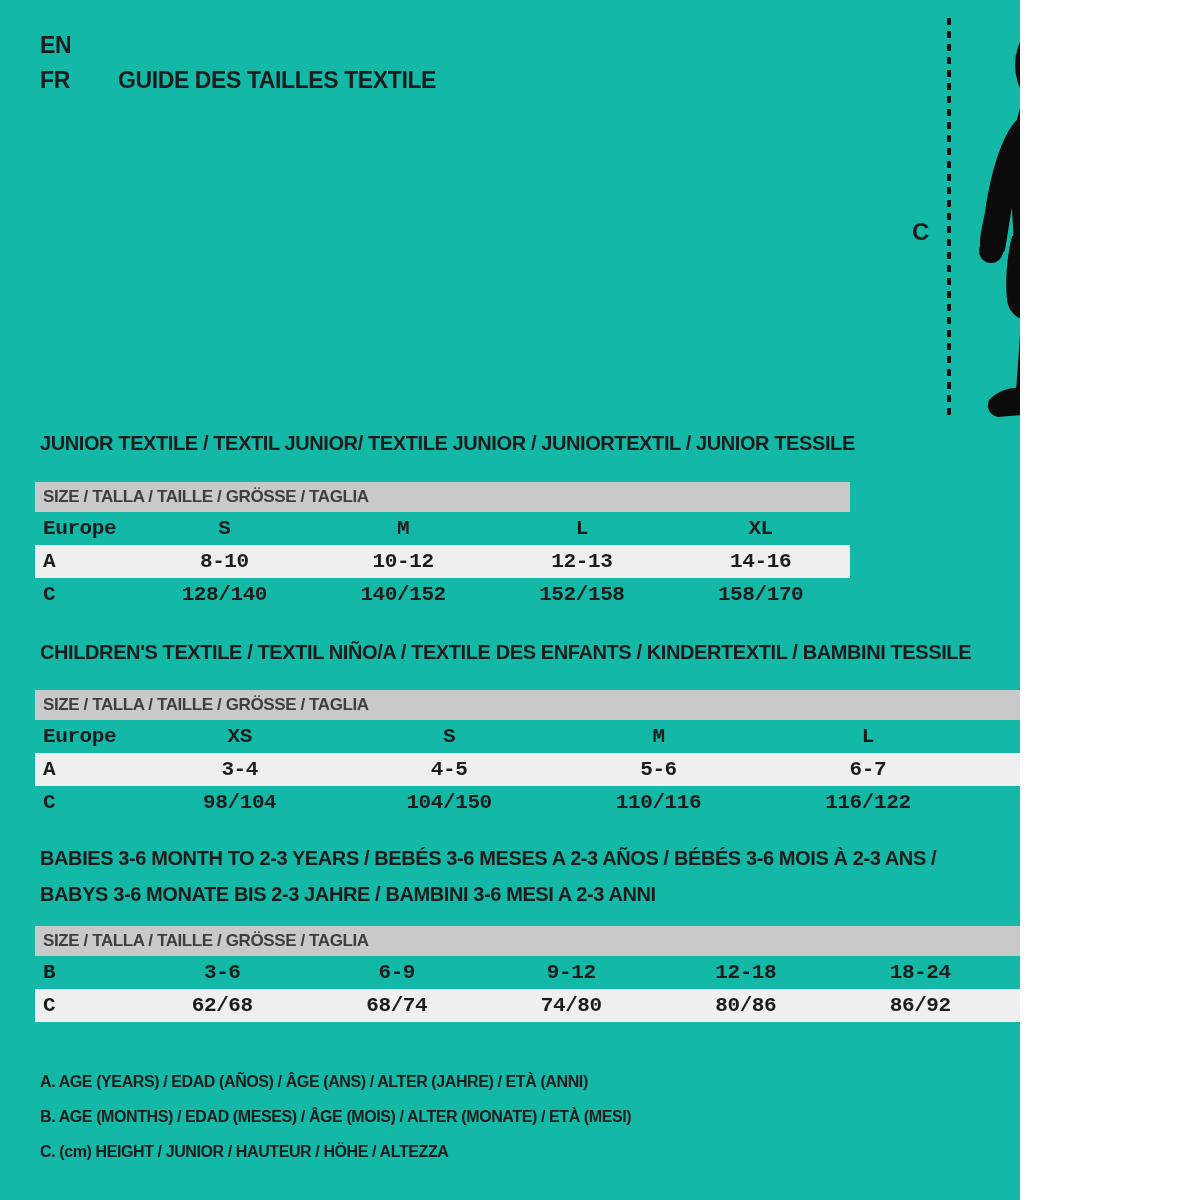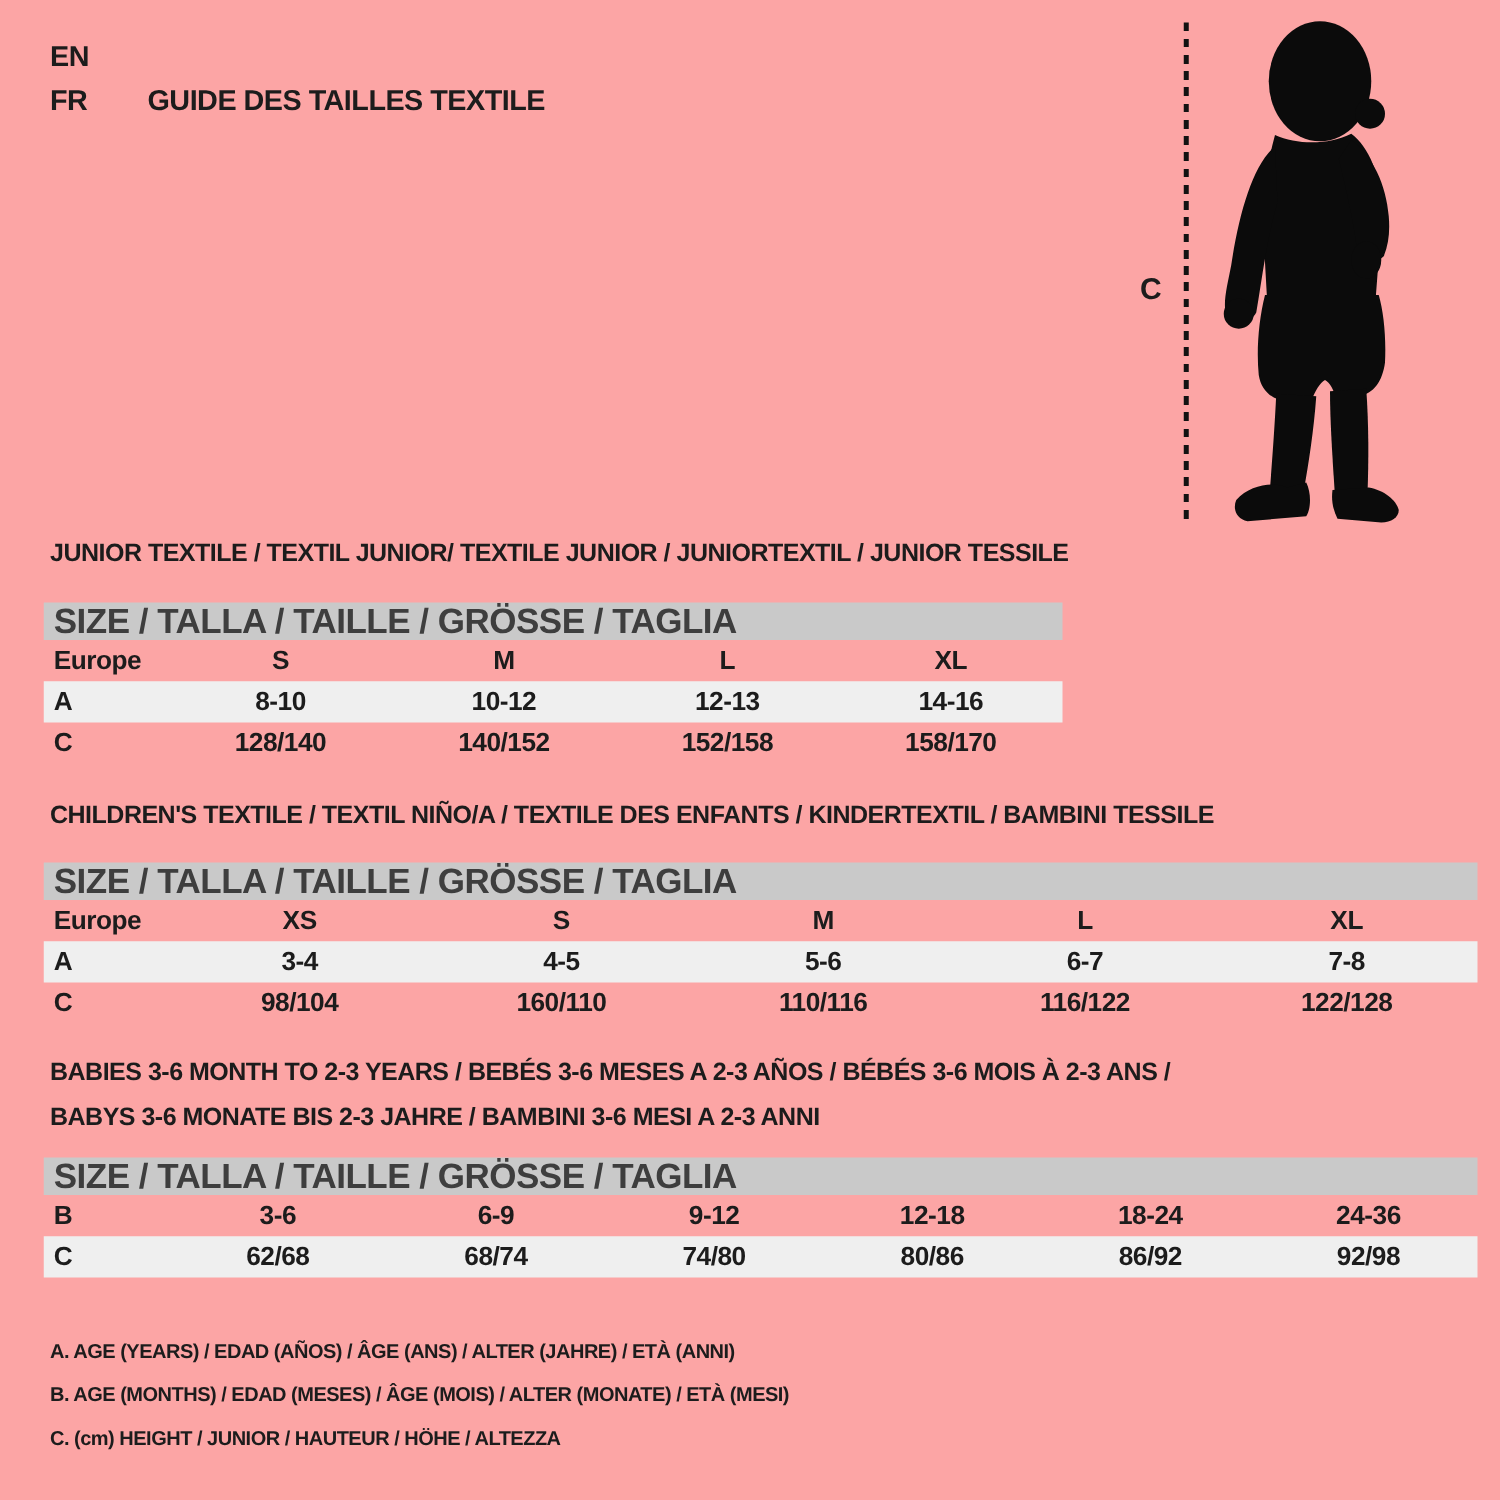--- a/index.html
+++ b/index.html
@@ -1,17 +1,17 @@
 <!DOCTYPE html>
 <html><head>
 <meta charset="utf-8">
 <style>
   html,body{margin:0;padding:0;background:#ffffff;}
   .canvas{
-    position:relative;width:1200px;height:1200px;background:#fca5a5;overflow:hidden;
+    position:relative;width:1020px;height:1200px;background:#14b8a6;overflow:hidden;
     font-family:"Liberation Sans",sans-serif;color:#1c1c1c;
     -webkit-font-smoothing:antialiased;
   }
   .cond{font-weight:bold;letter-spacing:-0.4px;}
 
   
   .langs{position:absolute;left:40px;top:28px;}
   .lang-row{display:flex;height:35px;align-items:center;font-size:23px;}
   .lang-code{width:78px;}
   .lang-label{white-space:nowrap;}
@@ -24,23 +24,23 @@
   }
   .silhouette{position:absolute;left:960px;top:14px;}
 
   
   .sec-heading{position:absolute;left:40px;font-size:20px;white-space:nowrap;}
 
   
   .size-table{position:absolute;left:35px;}
   .size-bar{
     height:30px;line-height:30px;background:#c9c9c9;color:#3e3e3e;
-    font-size:28px;padding-left:8px;
+    font-size:17px;padding-left:8px;
   }
-  .t-row{display:flex;height:33px;align-items:center;font-size:21px;}
+  .t-row{display:flex;height:33px;align-items:center;font-size:21px;font-family:Liberation Mono, monospace;}
   .t-row.shaded{background:#efefef;}
   .t-label{width:100px;padding-left:8px;box-sizing:border-box;}
   .t-cell{flex:1;text-align:center;}
 
   
   .legend{position:absolute;left:40px;top:1064px;}
   .legend-line{height:35px;line-height:35px;font-size:16px;white-space:nowrap;}
 </style>
 </head>
 <body>
@@ -124,21 +124,21 @@
       <div class="t-label">A</div>
       <div class="t-cell">3-4</div>
       <div class="t-cell">4-5</div>
       <div class="t-cell">5-6</div>
       <div class="t-cell">6-7</div>
       <div class="t-cell">7-8</div>
     </div>
     <div class="t-row">
       <div class="t-label">C</div>
       <div class="t-cell">98/104</div>
-      <div class="t-cell">160/110</div>
+      <div class="t-cell">104/150</div>
       <div class="t-cell">110/116</div>
       <div class="t-cell">116/122</div>
       <div class="t-cell">122/128</div>
     </div>
   </div>
 
   <div class="sec-heading cond" style="top:847px">BABIES 3-6 MONTH TO 2-3 YEARS / BEBÉS 3-6 MESES A 2-3 AÑOS / BÉBÉS 3-6 MOIS À 2-3 ANS /</div>
   <div class="sec-heading cond" style="top:883px">BABYS 3-6 MONATE BIS 2-3 JAHRE / BAMBINI 3-6 MESI A 2-3 ANNI</div>
   <div class="size-table cond" style="top:926px;width:1147px">
     <div class="size-bar">SIZE / TALLA / TAILLE / GRÖSSE / TAGLIA</div>

